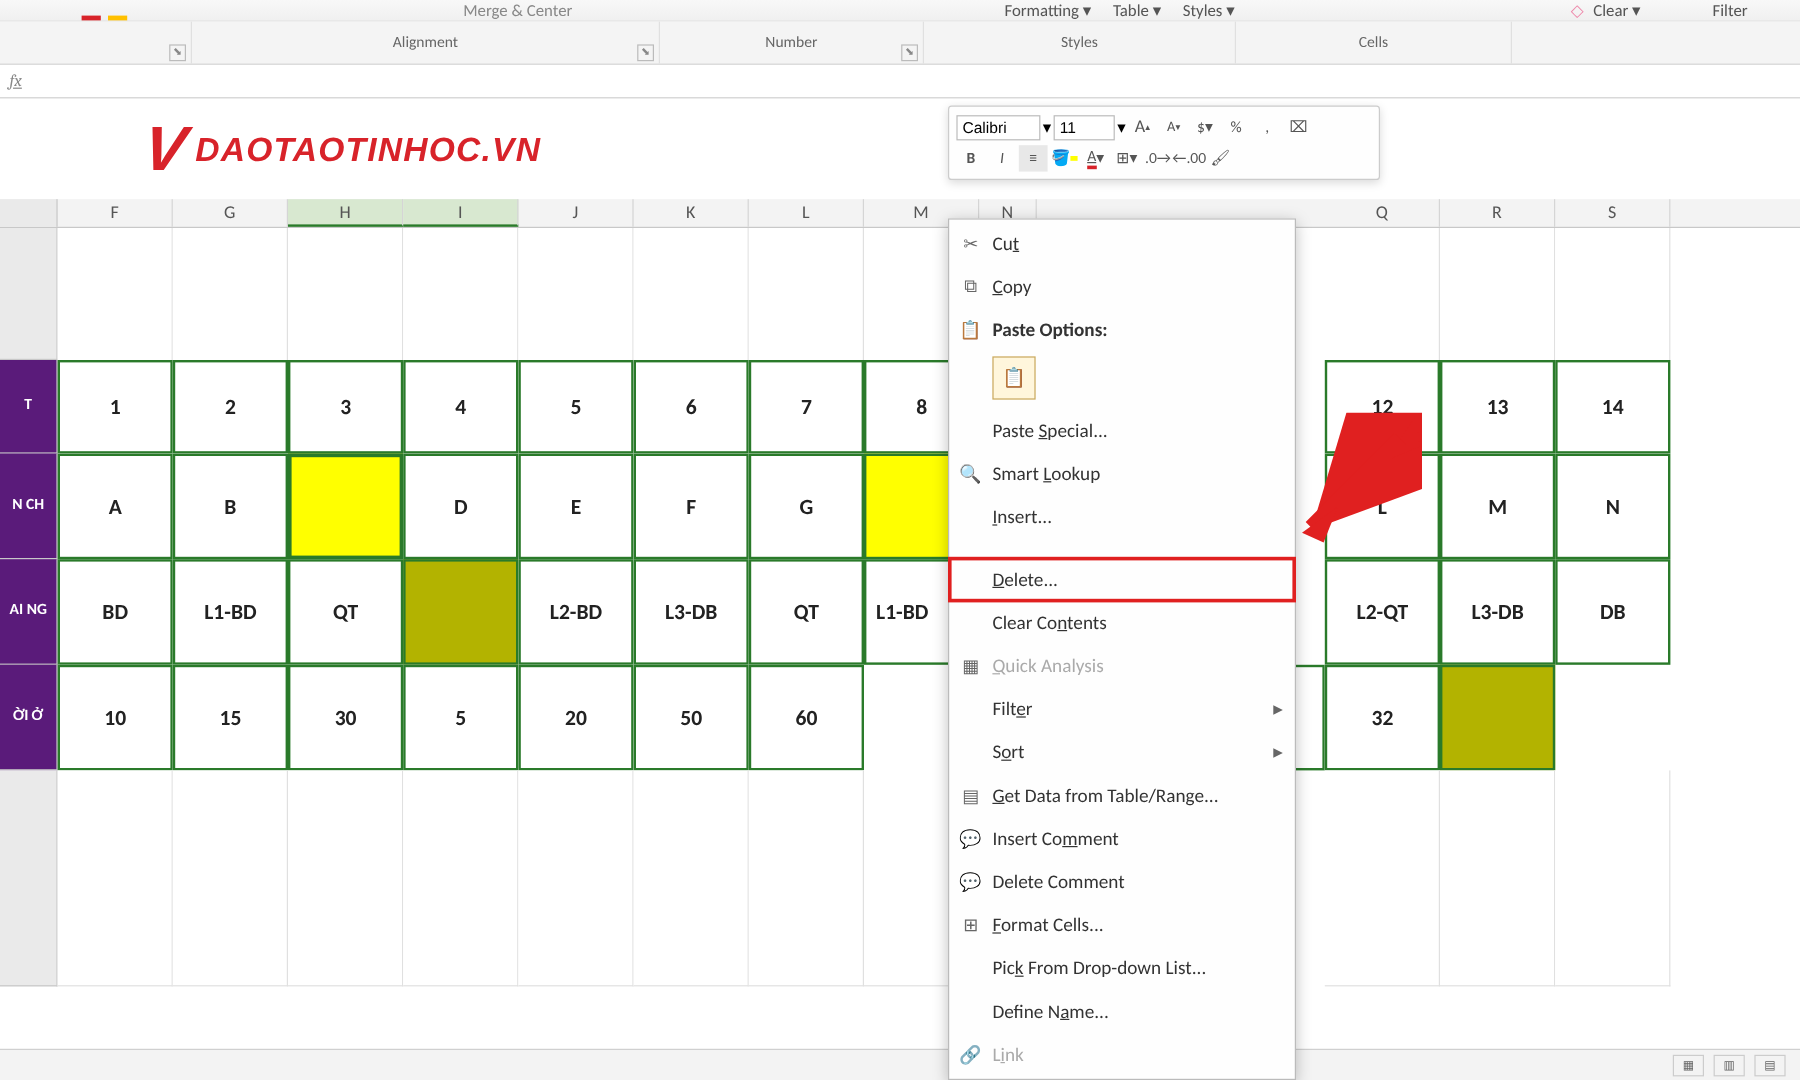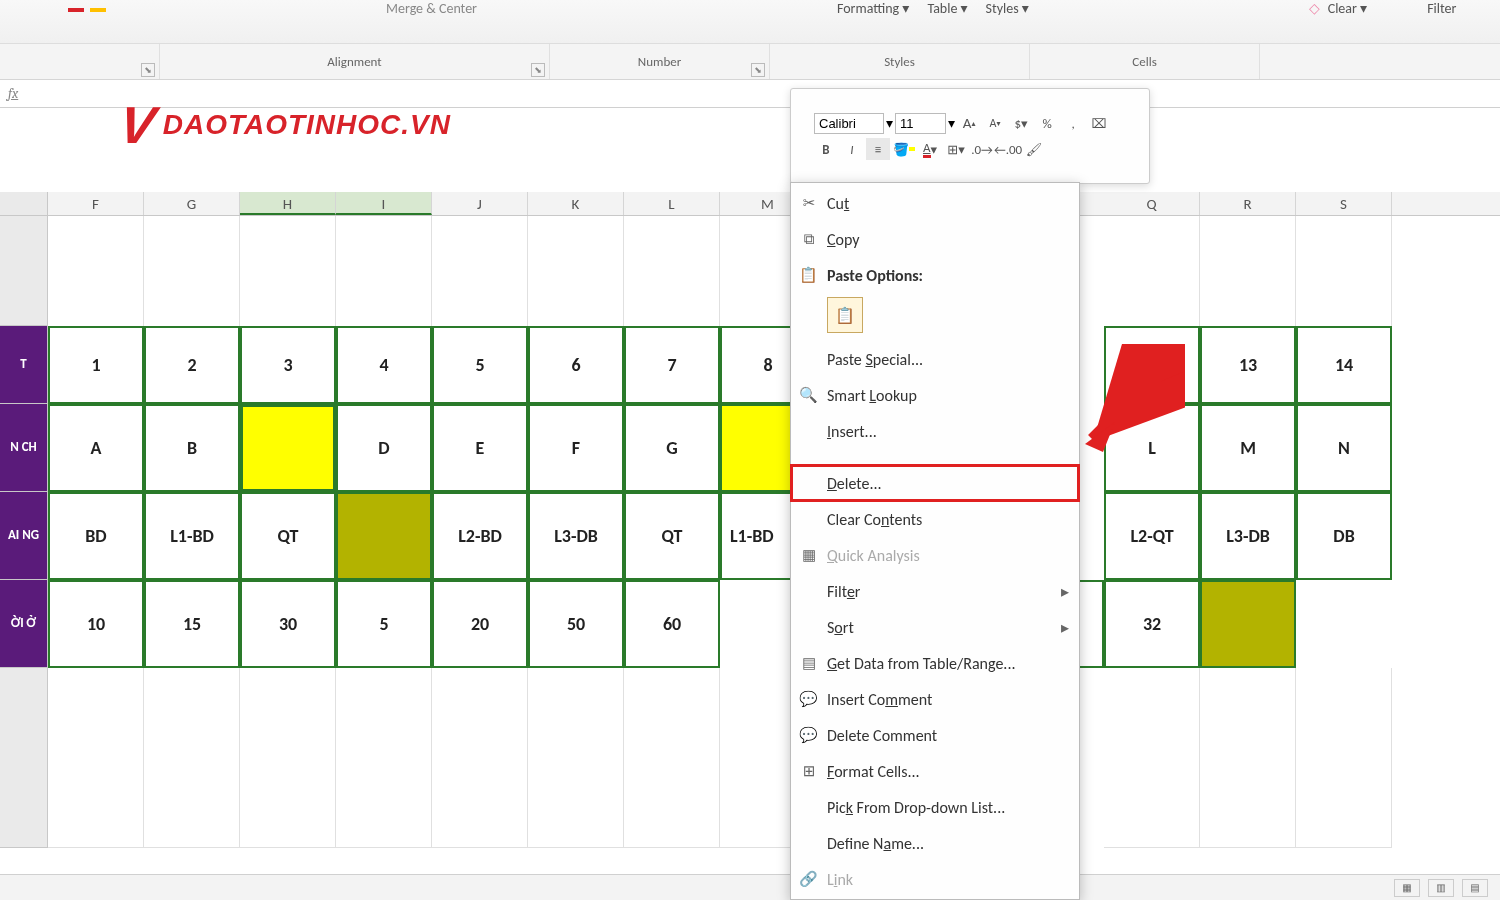--- a/index.html
+++ b/index.html
@@ -1,34 +1,34 @@
 <!DOCTYPE html>
 <html><head>
 <meta charset="utf-8">
 <style>
 * { box-sizing: border-box; margin: 0; padding: 0; }
 body { font-family: 'Segoe UI', Calibri, sans-serif; font-size: 14px; background: #fff; overflow: hidden; width: 1500px; height: 900px; position: relative; }
 
 
-.ribbon-top { height: 44px; background: linear-gradient(#f8f8f8,#f0f0f0); border-bottom: 1px solid #ddd; display: flex; align-items: flex-start; padding: 0 8px; color: #555; }
+.ribbon-top { height: 18px; background: linear-gradient(#f8f8f8,#f0f0f0); border-bottom: 1px solid #ddd; display: flex; align-items: flex-end; padding: 0 8px; color: #555; }
 .ribbon-groups { height: 36px; background: #f4f4f4; border-bottom: 1px solid #d5d5d5; display: flex; color: #666; font-size: 13px; }
 .rgroup { display: flex; align-items: center; justify-content: center; border-right: 1px solid #e0e0e0; position: relative; padding: 0 20px; }
 .rgroup .dlaunch { position: absolute; right: 4px; bottom: 2px; width: 14px; height: 14px; border: 1px solid #bbb; font-size: 9px; line-height: 12px; text-align: center; color: #888; }
 
 
 .formula-bar { height: 28px; border-bottom: 1px solid #d0d0d0; display: flex; align-items: center; padding: 0 8px; color: #888; font-style: italic; font-family: 'Cambria', serif; }
 .fx { font-style: italic; margin-right: 10px; text-decoration: underline; }
 
 
 .watermark { position: absolute; left: 120px; top: 95px; z-index: 50; display: flex; align-items: center; font-family: Arial Black, sans-serif; color: #d8232a; font-weight: 900; font-style: italic; }
 .watermark .vlogo { font-size: 52px; margin-right: 8px; transform: skewX(-8deg); }
 .watermark .vtext { font-size: 28px; letter-spacing: 1px; }
 
 
-.mini-toolbar { position: absolute; left: 790px; top: 88px; width: 360px; background: #fefefe; border: 1px solid #ccc; border-radius: 3px; box-shadow: 0 2px 8px rgba(0,0,0,0.15); padding: 21px; z-index: 90; }
+.mini-toolbar { position: absolute; left: 790px; top: 88px; width: 360px; background: #fefefe; border: 1px solid #ccc; border-radius: 3px; box-shadow: 0 2px 8px rgba(0,0,0,0.15); padding: 4px; z-index: 90; }
 .mt-row { display: flex; align-items: center; gap: 2px; padding: 2px; }
 .mt-sel { border: 1px solid #bbb; background: #fff; font-size: 13px; padding: 2px 4px; }
 .mt-font { width: 70px; } .mt-size { width: 51px; }
 .mt-btn { width: 24px; height: 22px; display: inline-flex; align-items: center; justify-content: center; font-size: 13px; color: #555; border: 1px solid transparent; cursor: pointer; }
 .swatch { width: 14px; height: 4px; display: block; }
 
 
 .colhdr-row { height: 24px; background: #f3f3f3; border-bottom: 1px solid #c8c8c8; display: flex; position: relative; }
 .rowhdr-space { width: 48px; border-right: 1px solid #c8c8c8; background: #eaeaea; }
 .colhdr { width: 96px; border-right: 1px solid #d5d5d5; text-align: center; line-height: 24px; color: #555; font-size: 15px; }

